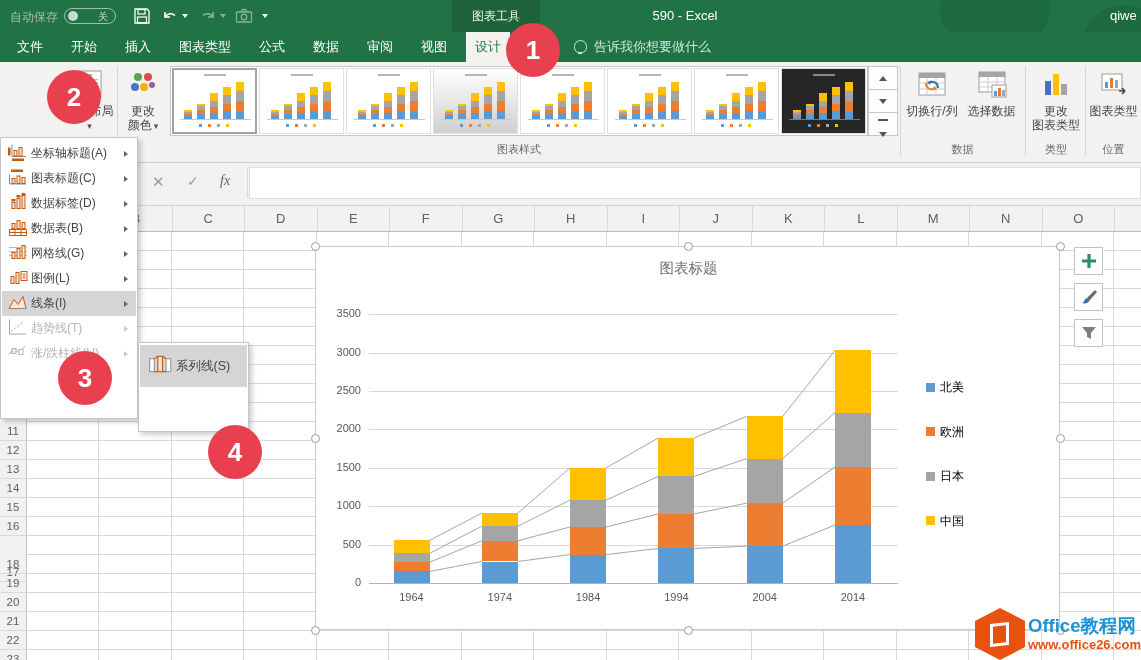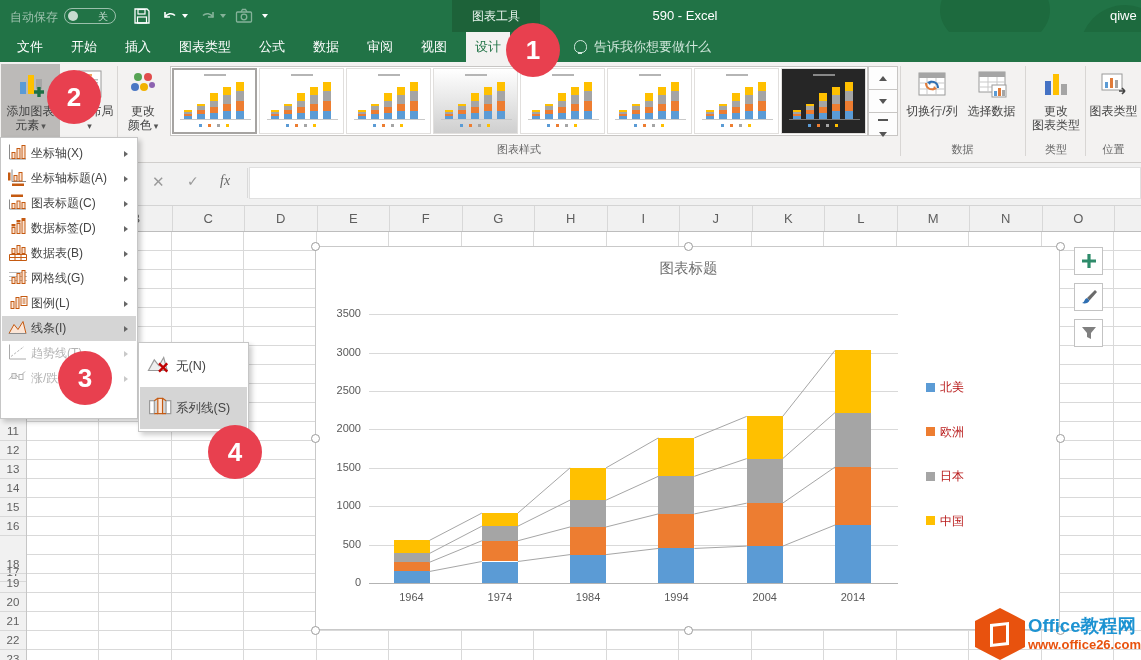--- a/index.html
+++ b/index.html
@@ -81,21 +81,21 @@
 
 
 #chart { position:absolute; left:315px; top:246px; width:745px; height:384px; background:#fff; border:1px solid #c9c9c9; z-index:10; }
 #chart-title { position:absolute; left:0; top:12px; width:745px; text-align:center; font-size:14.5px; color:#6e6e6e; }
 .ytick { position:absolute; left:2px; width:43px; text-align:right; font-size:11px; color:#595959; }
 .gridline { position:absolute; left:53px; width:529px; height:1px; background:#d9d9d9; }
 .gridline.zero { background:#b3b3b3; }
 .bar-seg { position:absolute; }
 .cat-label { position:absolute; width:60px; text-align:center; font-size:11px; color:#595959; }
 .legend-marker { position:absolute; left:610px; width:9px; height:9px; }
-.legend-label { position:absolute; left:624px; font-size:12px; color:#b91c1c; }
+.legend-label { position:absolute; left:624px; font-size:12px; color:#000000; }
 .handle { position:absolute; width:9px; height:9px; border-radius:50%; background:#fff; border:1.5px solid #9b9b9b; }
 #chart-btns .cbtn { position:absolute; left:1074px; width:29px; height:28px; background:#fff; border:1px solid #c3c3c3; z-index:11; text-align:center; }
 
 
 #menu { position:absolute; left:0; top:137px; width:138px; height:282px; background:#fff; border:1px solid #c6c6c6; box-shadow:3px 3px 5px rgba(0,0,0,.2); z-index:50; padding-top:3px; }
 .menu-item { position:relative; height:25px; display:flex; align-items:center; margin:0 1px; }
 .menu-item.hl { background:#d5d5d5; }
 .menu-item .mi-icon { width:26px; margin-left:3px; text-align:center; }
 .menu-item .mi-label { font-size:12px; color:#444; flex:1; }
 .menu-item.disabled .mi-label { color:#b3b3b3; }
@@ -173,30 +173,20 @@
     <span class="ribbon-tab" style="left: 116px; width: 44px;">插入</span>
     <span class="ribbon-tab" style="left: 170px; width: 70px;">图表类型</span>
     <span class="ribbon-tab" style="left: 250px; width: 44px;">公式</span>
     <span class="ribbon-tab" style="left: 304px; width: 44px;">数据</span>
     <span class="ribbon-tab" style="left: 358px; width: 44px;">审阅</span>
     <span class="ribbon-tab" style="left: 412px; width: 44px;">视图</span>
     <span class="ribbon-tab active" style="left: 466px; width: 44px;">设计</span>
   </div>
 
 <div id="ribbon">
-  <div id="btn-add" class="big-btn">
-      <span class="icon"><svg width="30" height="30" viewBox="0 0 30 30">
-          <rect x="4" y="13" width="6" height="12" fill="#5b9bd5"></rect>
-          <rect x="12" y="6" width="6" height="19" fill="#ffc000"></rect>
-          <rect x="20" y="10" width="6" height="10" fill="#a5a5a5"></rect>
-          <path d="M23 18 v10 M18 23 h10" stroke="#1e7145" stroke-width="3.4"></path>
-        </svg></span>
-      <span class="l1">添加图表</span>
-      <span class="l2 has-caret">元素</span>
-    </div>
   <div id="btn-quick" class="big-btn"><span class="icon"><svg width="28" height="30" viewBox="0 0 28 30">
           <rect x="3" y="2" width="22" height="26" fill="#fff" stroke="#9a9a9a"></rect>
           <rect x="6" y="5" width="10" height="2.5" fill="#f2a15e"></rect>
           <rect x="6" y="10" width="16" height="1.5" fill="#bbb"></rect>
           <rect x="6" y="13" width="16" height="1.5" fill="#bbb"></rect>
           <rect x="6" y="16" width="7" height="8" fill="none" stroke="#5b9bd5"></rect>
           <rect x="15" y="18" width="7" height="6" fill="none" stroke="#bbb"></rect>
         </svg></span><span class="l1">快速布局</span><span class="only-caret">▾</span></div>
   <div class="v-sep" style="left:117px;"></div>
   <div id="btn-colors" class="big-btn">
@@ -733,30 +723,20 @@
   <div class="cbtn" style="top:319px;">
     <svg viewBox="0 0 20 20" width="20" height="20" style="margin-top:3px;">
         <path d="M3 4 h14 L12 10 v6 l-4 -2 v-4 Z" fill="#808080"></path>
       </svg>
   </div>
 </div>
 
 <div id="menu">
     <div class="menu-item">
       <span class="mi-icon"><svg width="22" height="18" viewBox="0 0 22 17">
-          <path d="M2.5 1 V15.5 H19" fill="none" stroke="#8a8a8a"></path>
-          <rect x="5" y="9" width="3" height="6" fill="#fbe5d6" stroke="#c55a11"></rect>
-          <rect x="10" y="5" width="3" height="10" fill="#fbe5d6" stroke="#c55a11"></rect>
-          <rect x="15" y="2" width="3" height="13" fill="#fbe5d6" stroke="#c55a11"></rect>
-        </svg></span>
-      <span class="mi-label">坐标轴(X)</span>
-      <span class="mi-arrow"></span>
-    </div>
-    <div class="menu-item">
-      <span class="mi-icon"><svg width="22" height="18" viewBox="0 0 22 17">
           <rect x="1" y="4" width="2.5" height="8" fill="#c55a11"></rect>
           <path d="M5 1 V13 H19" fill="none" stroke="#8a8a8a"></path>
           <rect x="7" y="7" width="3" height="5.5" fill="#fbe5d6" stroke="#c55a11"></rect>
           <rect x="12" y="4" width="3" height="8.5" fill="#fbe5d6" stroke="#c55a11"></rect>
           <rect x="5" y="15" width="12" height="2.5" fill="#c55a11"></rect>
         </svg></span>
       <span class="mi-label">坐标轴标题(A)</span>
       <span class="mi-arrow"></span>
     </div>
     <div class="menu-item">
@@ -832,27 +812,20 @@
       <span class="mi-icon"><svg width="22" height="18" viewBox="0 0 22 17">
           <path d="M2 11 L7 5 L12 9 L18 3" fill="none" stroke="#aaa"></path>
           <rect x="5" y="5" width="4" height="5" fill="#ededed" stroke="#b5b5b5"></rect>
           <rect x="12" y="6" width="4" height="5" fill="#fff" stroke="#b5b5b5"></rect>
         </svg></span>
       <span class="mi-label">涨/跌柱线(U)</span>
       <span class="mi-arrow"></span>
     </div>
   </div>
 <div id="submenu">
-    <div class="submenu-item">
-      <span class="mi-icon"><svg width="26" height="20" viewBox="0 0 22 17">
-          <path d="M2 14 L7 5 L11 10 L15 3 L18 14 Z" fill="#eee" stroke="#9a9a9a"></path>
-          <path d="M11 8 L18 15 M18 8 L11 15" stroke="#c00000" stroke-width="2"></path>
-        </svg></span>
-      <span class="mi-label">无(N)</span>
-    </div>
     <div class="submenu-item hl">
       <span class="mi-icon"><svg width="26" height="20" viewBox="0 0 22 17">
           <rect x="3" y="4" width="4" height="11" fill="#fff" stroke="#9a9a9a"></rect>
           <rect x="10" y="2" width="4" height="13" fill="#fbe5d6" stroke="#c55a11"></rect>
           <rect x="17" y="4" width="4" height="11" fill="#fff" stroke="#9a9a9a"></rect>
           <path d="M7 4 L10 2 M14 2 L17 4 M7 15 L10 15 M14 15 L17 15" stroke="#c55a11"></path>
         </svg></span>
       <span class="mi-label">系列线(S)</span>
     </div>
   </div>

